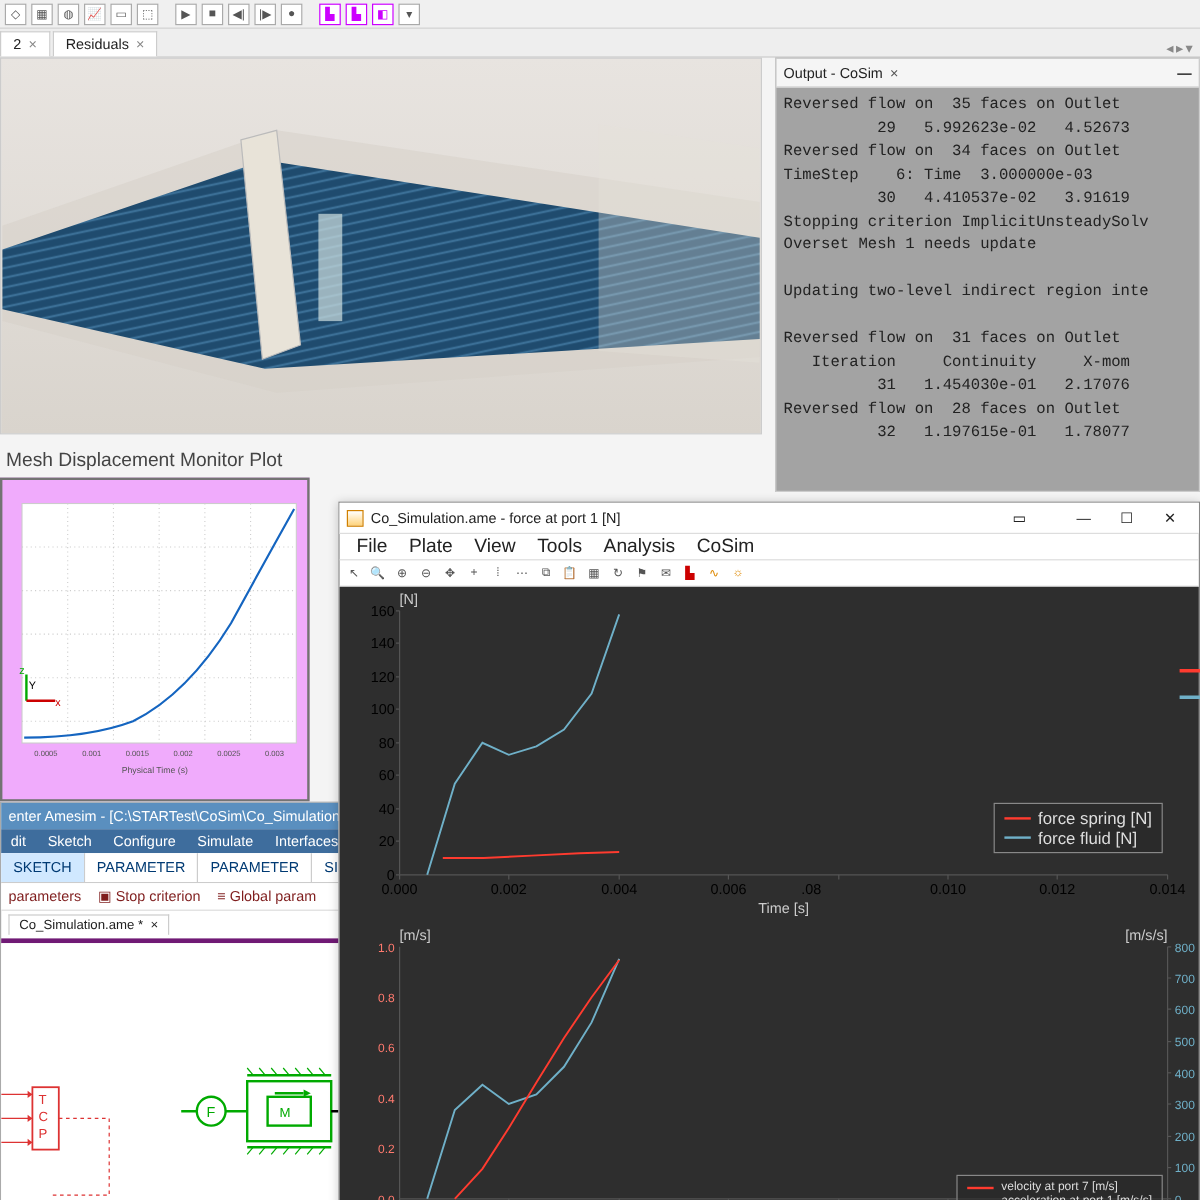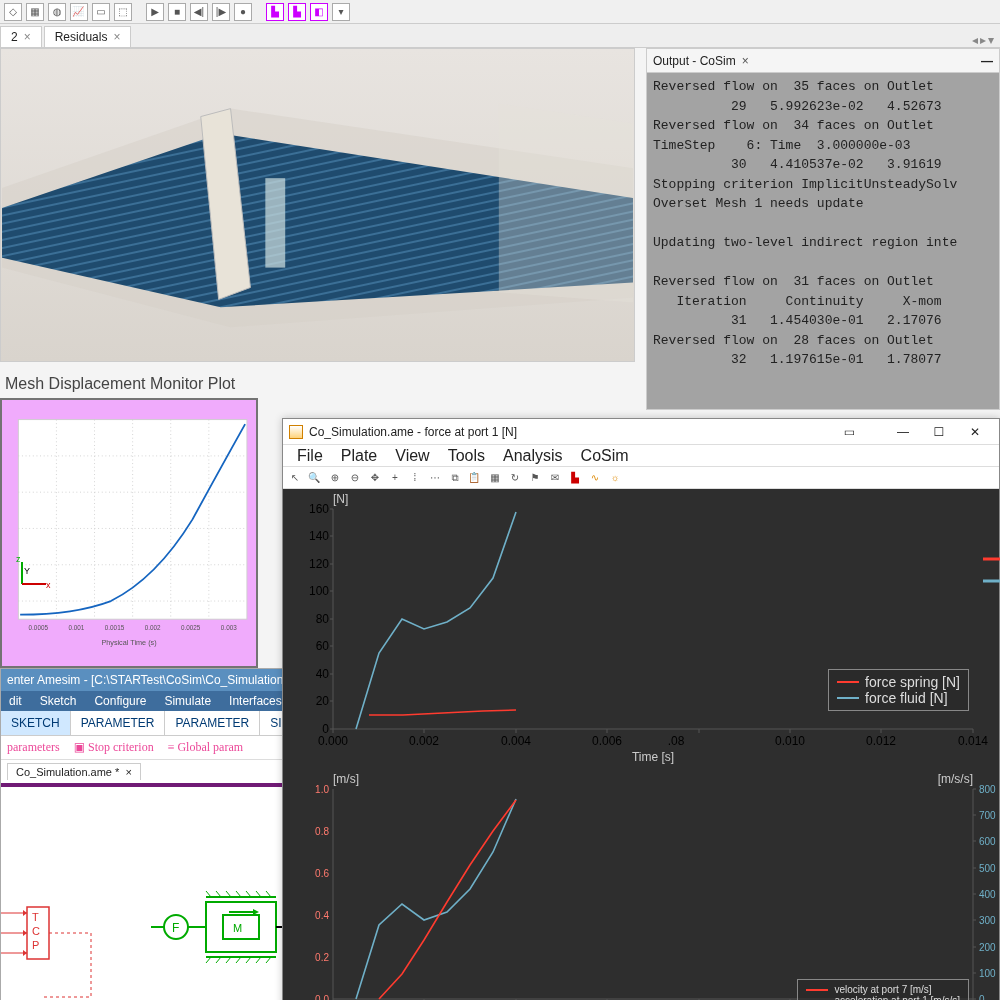--- a/index.html
+++ b/index.html
@@ -28,21 +28,21 @@
  .plate-plot svg { width:100%; height:100%;}
  .triad { position:absolute; left:12px; top:506px; font-size:11px; color:#222;}
  
  .amesim-win { position:absolute; left:0; top:620px; width:312px; height:380px; background:#fff; border:1px solid #aaa;}
  .amesim-caption { background:#5a8fbf; color:#fff; font-size:12px; padding:4px 6px; overflow:hidden; white-space:nowrap;}
  .amesim-menu { display:flex; gap:2px; background:#3e6d9d; color:#fff; font-size:12px;}
  .amesim-menu span { padding:3px 8px;}
  .amesim-tabs { display:flex; background:#eef2f6; border-bottom:1px solid #ccc;}
  .amesim-tabs .atab { padding:5px 10px; font-size:12px; border-right:1px solid #ccc; background:#fff; color:#003a73;}
  .amesim-tabs .atab.sel { background:#d0e8ff;}
- .amesim-subbar { display:flex; gap:14px; padding:4px 6px; font-size:12px; color:#ec4899; background:#fff; border-bottom:1px solid #ddd;font-family:Liberation Serif, serif;}
+ .amesim-subbar { display:flex; gap:14px; padding:4px 6px; font-size:12px; color:#7f1d1d; background:#fff; border-bottom:1px solid #ddd;}
  .amesim-filetab { display:flex; padding:3px 6px; font-size:11px; border-bottom:4px solid #701a75;}
  .amesim-filetab .ftab { padding:2px 8px; border:1px solid #ccc; border-bottom:none; background:#fff;}
  .amesim-canvas { position:relative; height:260px; background:#fff;}
  
  .plot-win { position:absolute; left:282px; top:370px; width:718px; height:630px; background:#fff; border:1px solid #888; box-shadow:0 0 8px rgba(0,0,0,0.2);}
  .plot-titlebar { height:26px; display:flex; align-items:center; padding:0 6px; background:#fff; border-bottom:1px solid #ddd;}
  .plot-titlebar .ico {width:14px;height:14px;border:1px solid #d08000;background:linear-gradient(#fff,#ffd37a);margin-right:6px;}
  .plot-titlebar .ttxt { font-size:12px; color:#222;}
  .plot-titlebar .spacer{flex:1;}
  .win-btn { width:36px; height:22px; display:flex; align-items:center; justify-content:center; font-size:12px; color:#222;}

